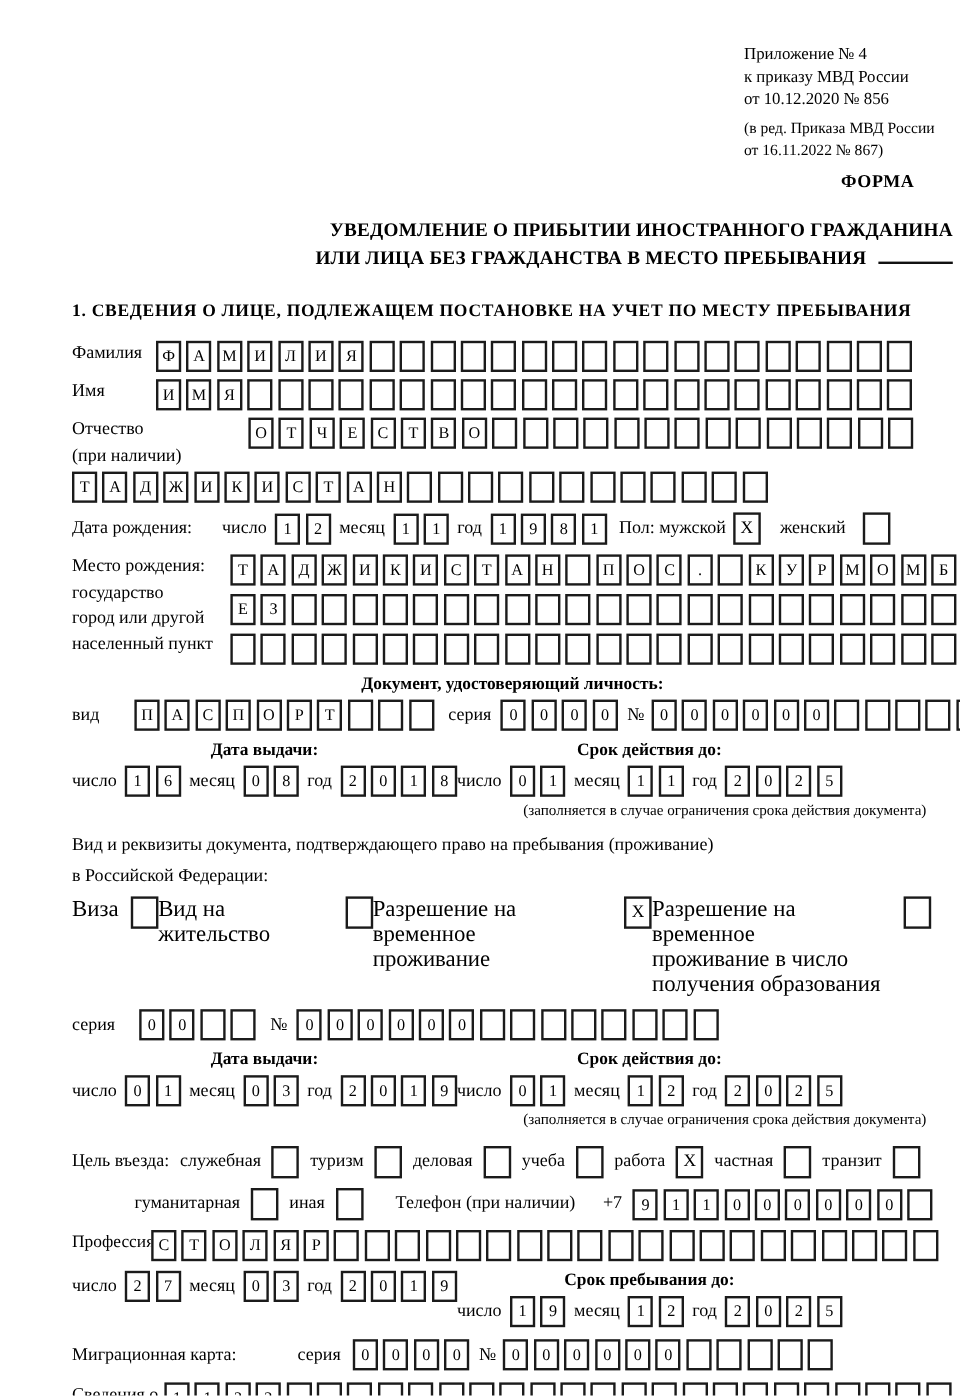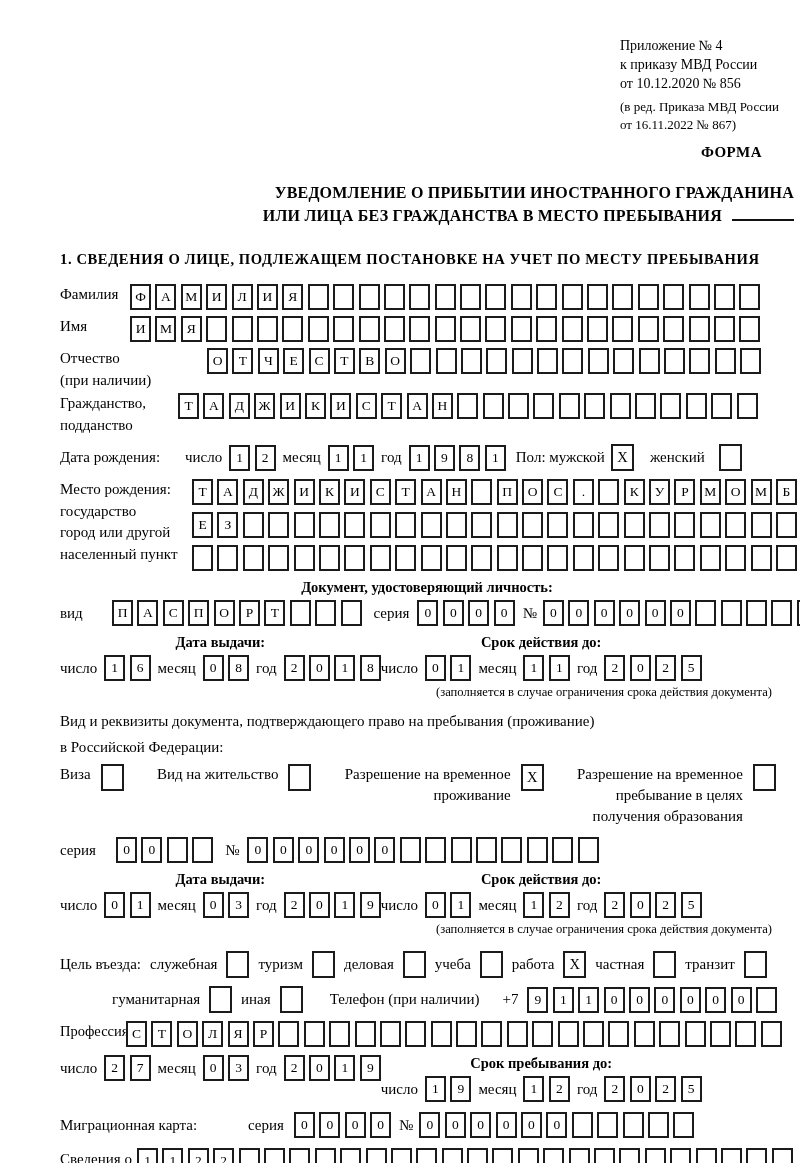--- a/index.html
+++ b/index.html
@@ -24,21 +24,21 @@
       align-items:center;justify-content:center;font-size:14.5px;}
   .sl{font-size:15px;flex:none;}
   .dr{display:flex;align-items:center;gap:7px;flex:none;}
   .center-b{font-weight:bold;font-size:14.5px;text-align:center;margin-top:8px;}
   .date-pair{display:flex;margin-top:8px;padding-right:22px;}
   .date-col{display:flex;flex-direction:column;}
   .date-cap{font-weight:bold;font-size:14.5px;text-align:center;margin-bottom:4px;}
   .note{font-size:12.6px;text-align:right;margin-top:4px;padding-right:22px;}
   .plain{font-size:15px;margin-top:10px;line-height:22px;}
   .opt{display:flex;align-items:flex-start;gap:10px;}
-  .opt .ml{font-size:15px;text-align:right;line-height:21px;}
+  .opt .ml{font-size:19px;text-align:left;line-height:21px;}
   .purpose{display:flex;align-items:center;gap:9px;margin-top:14px;font-size:15px;flex-wrap:nowrap;}
   .stack{display:flex;flex-direction:column;gap:7px;}
   .legal{display:flex;margin-top:10px;}
 </style>
 </head>
 <body>
 
 <div class="page">
 
   <div class="annex">
@@ -144,24 +144,20 @@
         <span class="cell"></span>
         <span class="cell"></span>
         <span class="cell"></span>
         <span class="cell"></span>
         <span class="cell"></span>
         <span class="cell"></span>
       </div>
   </div>
 
   <div class="row" style="margin-top:2px;">
-    <div class="lbl" style="width:118px;">
-      <div>Гражданство,</div>
-      <div>подданство</div>
-    </div>
     <div class="boxes">
         <span class="cell">Т</span>
         <span class="cell">А</span>
         <span class="cell">Д</span>
         <span class="cell">Ж</span>
         <span class="cell">И</span>
         <span class="cell">К</span>
         <span class="cell">И</span>
         <span class="cell">С</span>
         <span class="cell">Т</span>
@@ -397,21 +393,21 @@
     <div class="opt">
       <span class="ml">
         <div>Разрешение на временное</div>
         <div>проживание</div>
       </span>
       <span class="cb">X</span>
     </div>
     <div class="opt">
       <span class="ml">
         <div>Разрешение на временное</div>
-        <div>пребывание в целях</div>
+        <div>проживание в число</div>
         <div>получения образования</div>
       </span>
       <span class="cb"></span>
     </div>
   </div>
 
   <div class="row" style="margin-top:10px;align-items:center;">
     <span class="sl" style="width:56px;">серия</span>
     <span class="boxes">
         <span class="cell">0</span>

